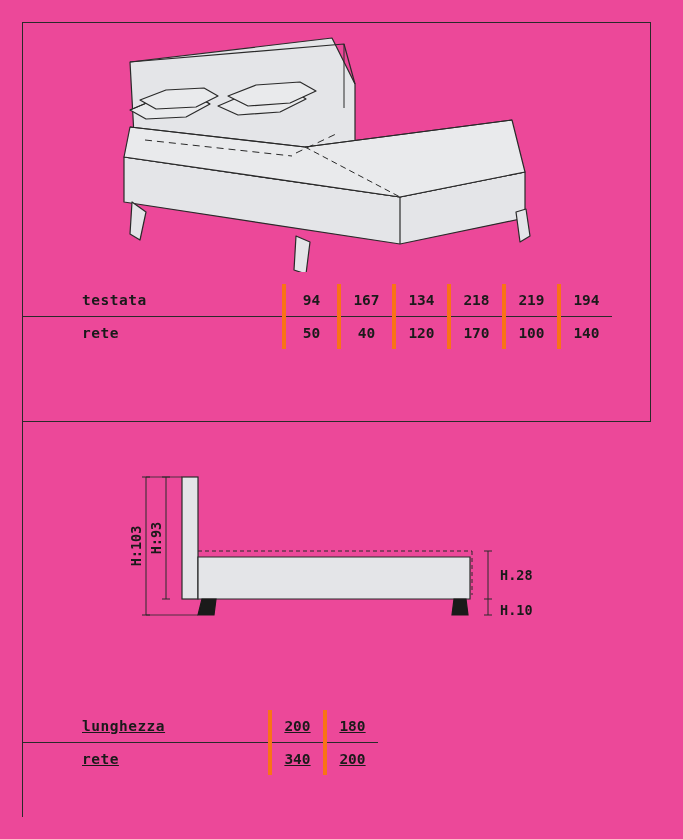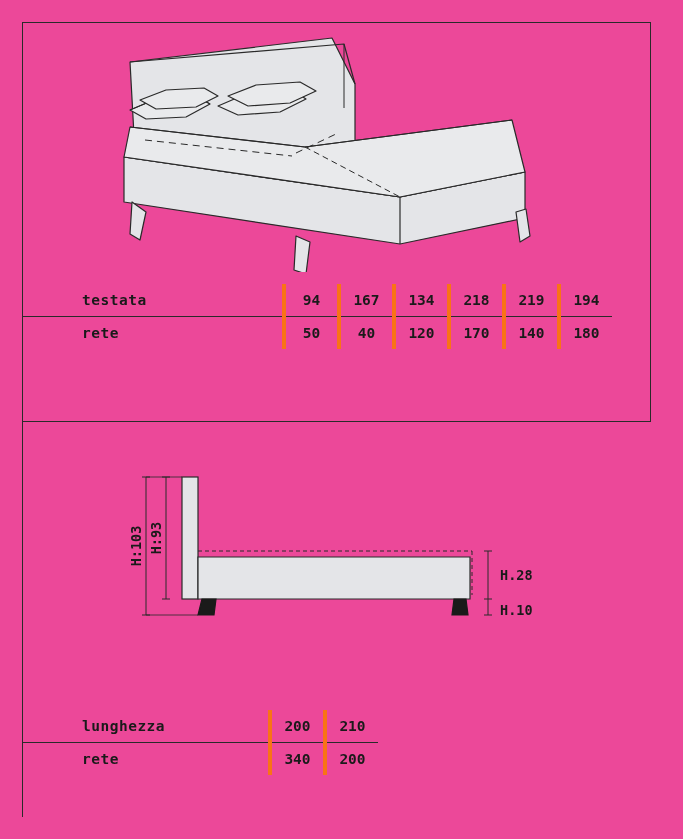--- a/index.html
+++ b/index.html
@@ -57,21 +57,21 @@
     border-left: 4px solid #f97316;
     margin-left: 46px;
   }
   .dim-table tr.row-top td {
     border-bottom: 1px solid #2a2a2a;
   }
   
   #table-width  { left: 22px; top: 284px; }
   #table-width td.val { width: 51px; }
   
-  #table-length { left: 22px; top: 710px; }
+  #table-length { left: 22px; top: 710px; text-decoration: underline; }
   #table-length td.label { width: 186px; padding-left: 60px; }
   #table-length td.val { width: 51px; }
 
   
   .drawing {
     position: absolute;
   }
   #bed-perspective { left: 100px; top: 22px; }
   #bed-side        { left: 110px; top: 455px; }
 
@@ -135,22 +135,22 @@
       <td class="val">218</td>
       <td class="val">219</td>
       <td class="val">194</td>
     </tr>
     <tr>
       <td class="label">rete</td>
       <td class="val">50</td>
       <td class="val">40</td>
       <td class="val">120</td>
       <td class="val">170</td>
+      <td class="val">100</td>
       <td class="val">140</td>
-      <td class="val">180</td>
     </tr>
   </tbody>
     </table>
 
   <svg id="bed-side" class="drawing" width="470" height="185" viewBox="0 0 470 185">
     <g stroke="#2a2a2a" fill="none" stroke-width="1.2">
 
       <rect x="72" y="22" width="16" height="122" fill="#e4e5e8"></rect>
 
       <path d="M88 102 L360 102 L360 144 L88 144 Z" fill="#e4e5e8"></path>
@@ -187,21 +187,21 @@
     <text class="dim-text" x="51" y="83" transform="rotate(-90 51 83)" text-anchor="middle">H:93</text>
     <text class="dim-text" x="390" y="125" text-anchor="start">H.28</text>
     <text class="dim-text" x="390" y="160" text-anchor="start">H.10</text>
   </svg>
 
   <table id="table-length" class="dim-table">
     <tbody>
         <tr class="row-top">
       <td class="label">lunghezza</td>
       <td class="val">200</td>
-      <td class="val">210</td>
+      <td class="val">180</td>
     </tr>
     <tr>
       <td class="label">rete</td>
       <td class="val">340</td>
       <td class="val">200</td>
     </tr>
   </tbody>
     </table>
 
 </div>

